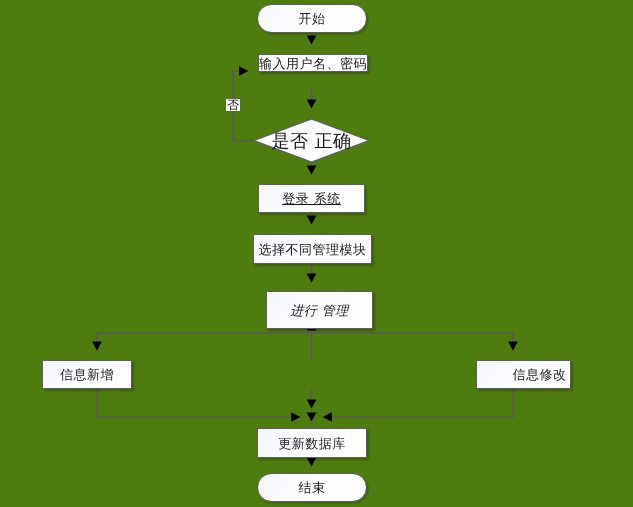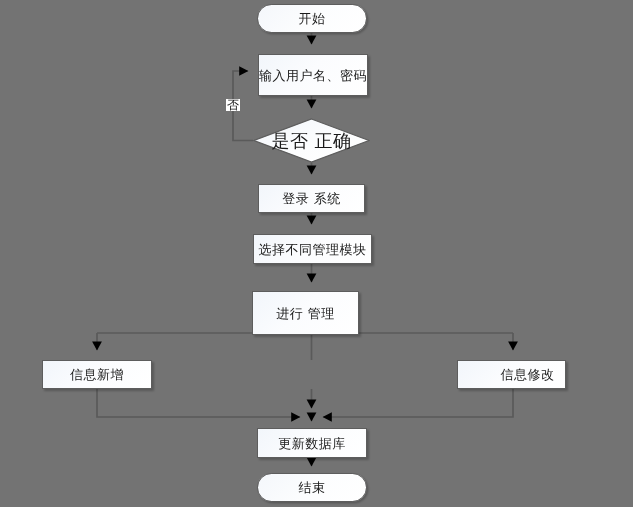--- a/index.html
+++ b/index.html
@@ -7,21 +7,21 @@
     padding: 0;
     background: #ffffff;
   }
   body {
     font-family: "DejaVu Sans", "Liberation Sans", sans-serif;
   }
   #flow-root {
     position: relative;
     width: 633px;
     height: 507px;
-    background: #737373;
+    background: #4d7c0f;
     overflow: hidden;
   }
   #flow-svg {
     position: absolute;
     left: 0;
     top: 0;
     width: 633px;
     height: 507px;
   }
   .node {
@@ -137,21 +137,21 @@
       <line x1="311.5" y1="417" x2="311.5" y2="421" marker-end="url(#arrow-down)"></line>
 
       <line x1="311.5" y1="458" x2="311.5" y2="466" marker-end="url(#arrow-down)"></line>
     </g>
   </svg>
 
   <div class="node terminator" style="left:257px; top:4px; width:110px; height:29px;">
     <span class="node-label">开始</span>
   </div>
 
-  <div class="node process" style="left:258px; top:54px; width:110px; height:42px;text-align:right;">
+  <div class="node process" style="left:258px; top:54px; width:110px; height:18px;text-align:right;">
     <span class="node-label">输入用户名、密码</span>
   </div>
 
   <div class="diamond-wrap" style="left:253px; top:118px; width:117px; height:45px;">
     <svg class="diamond-shape" viewBox="0 0 117 45" preserveAspectRatio="none" xmlns="http://www.w3.org/2000/svg">
       <defs>
         <linearGradient id="dg" x1="0" y1="0" x2="1" y2="1">
           <stop offset="0%" stop-color="#f2f6fb"></stop>
           <stop offset="55%" stop-color="#fcfdfe"></stop>
           <stop offset="100%" stop-color="#ffffff"></stop>
@@ -159,38 +159,38 @@
       </defs>
       <polygon points="58.5,1 116,22.5 58.5,44 1,22.5" fill="url(#dg)" stroke="#5d5d5d" stroke-width="1.2"></polygon>
     </svg>
     <span class="node-label">是否 正确</span>
   </div>
 
   <div class="edge-label" style="left:226px; top:99px;">
     <span>否</span>
   </div>
 
-  <div class="node process" style="left:258px; top:184px; width:107px; height:29px;">
+  <div class="node process" style="left:258px; top:184px; width:107px; height:29px;text-decoration:underline;">
     <span class="node-label">登录 系统</span>
   </div>
 
   <div class="node process" style="left:253px; top:234px; width:119px; height:30px;">
     <span class="node-label">选择不同管理模块</span>
   </div>
 
-  <div class="node process" style="left:252px; top:291px; width:107px; height:44px;">
+  <div class="node process" style="left:266px; top:291px; width:107px; height:38px;font-style:italic;">
     <span class="node-label">进行 管理</span>
   </div>
 
-  <div class="node process" style="left:42px; top:360px; width:110px; height:29px;justify-content:center;">
+  <div class="node process" style="left:42px; top:360px; width:90px; height:29px;justify-content:center;">
     <span class="node-label">信息新增</span>
   </div>
 
 
-  <div class="node process" style="left:457px; top:360px; width:109px; height:29px;padding-left:32px;">
+  <div class="node process" style="left:476px; top:360px; width:95px; height:29px;padding-left:32px;">
     <span class="node-label">信息修改</span>
   </div>
 
   <div class="node terminator" style="left:257px; top:473px; width:110px; height:29px;">
     <span class="node-label">结束</span>
   </div>
 
   <div class="node process" style="left:257px; top:428px; width:110px; height:30px;">
     <span class="node-label">更新数据库</span>
   </div>

